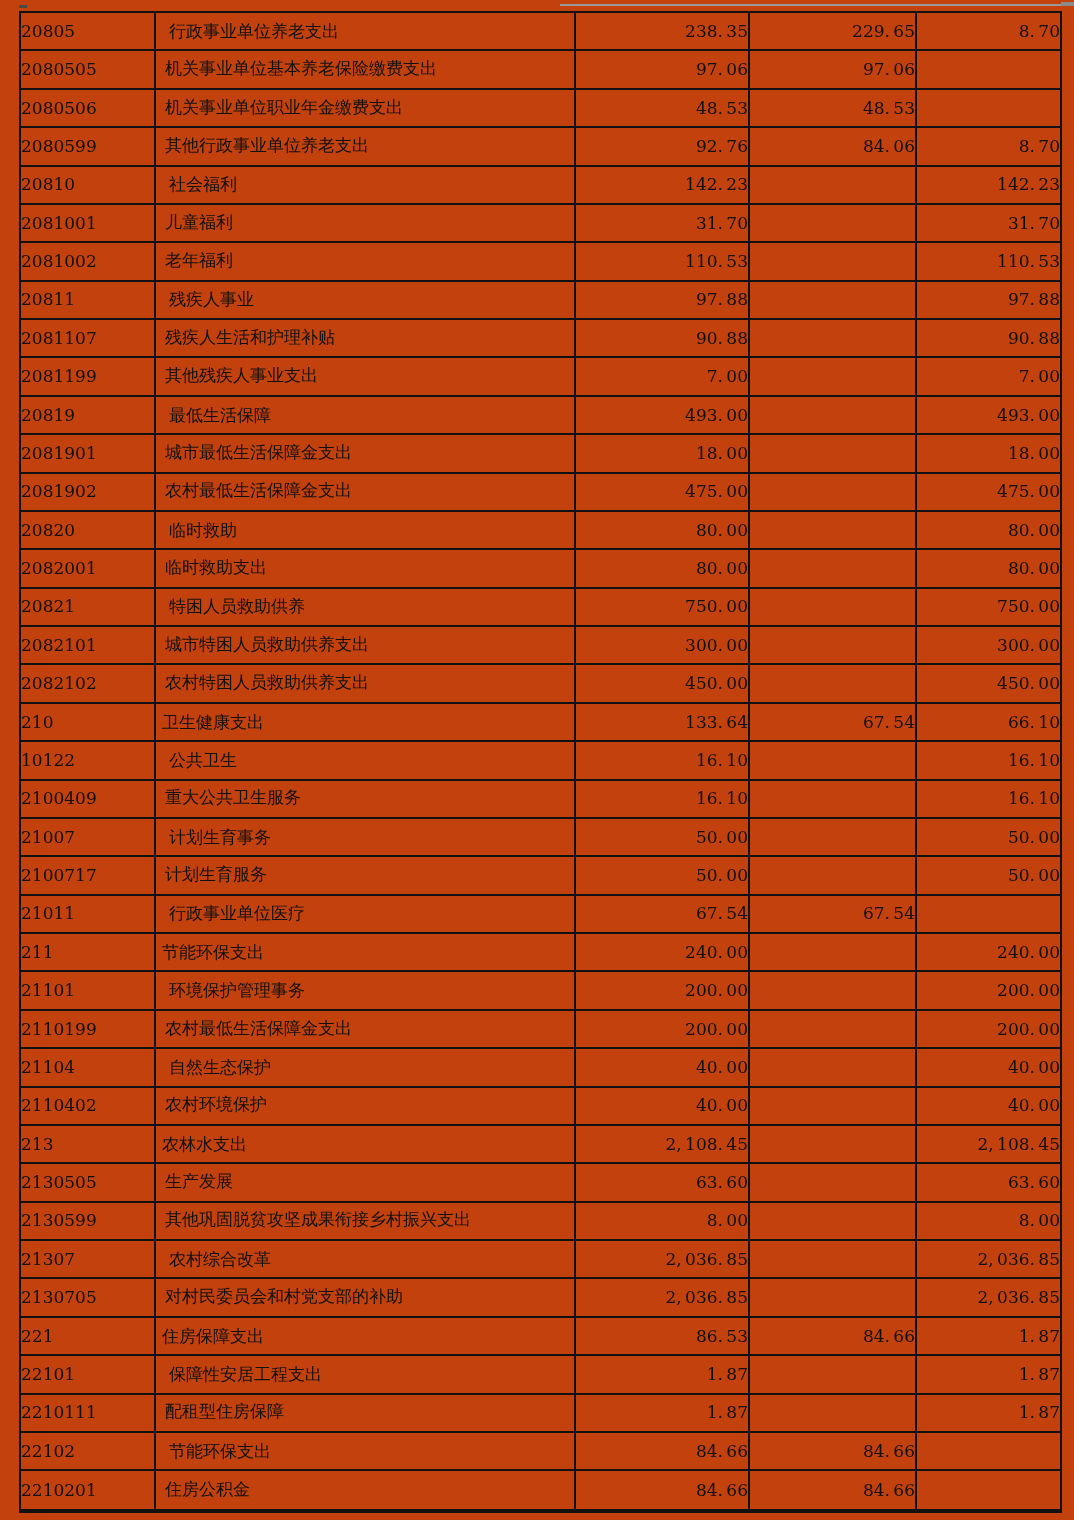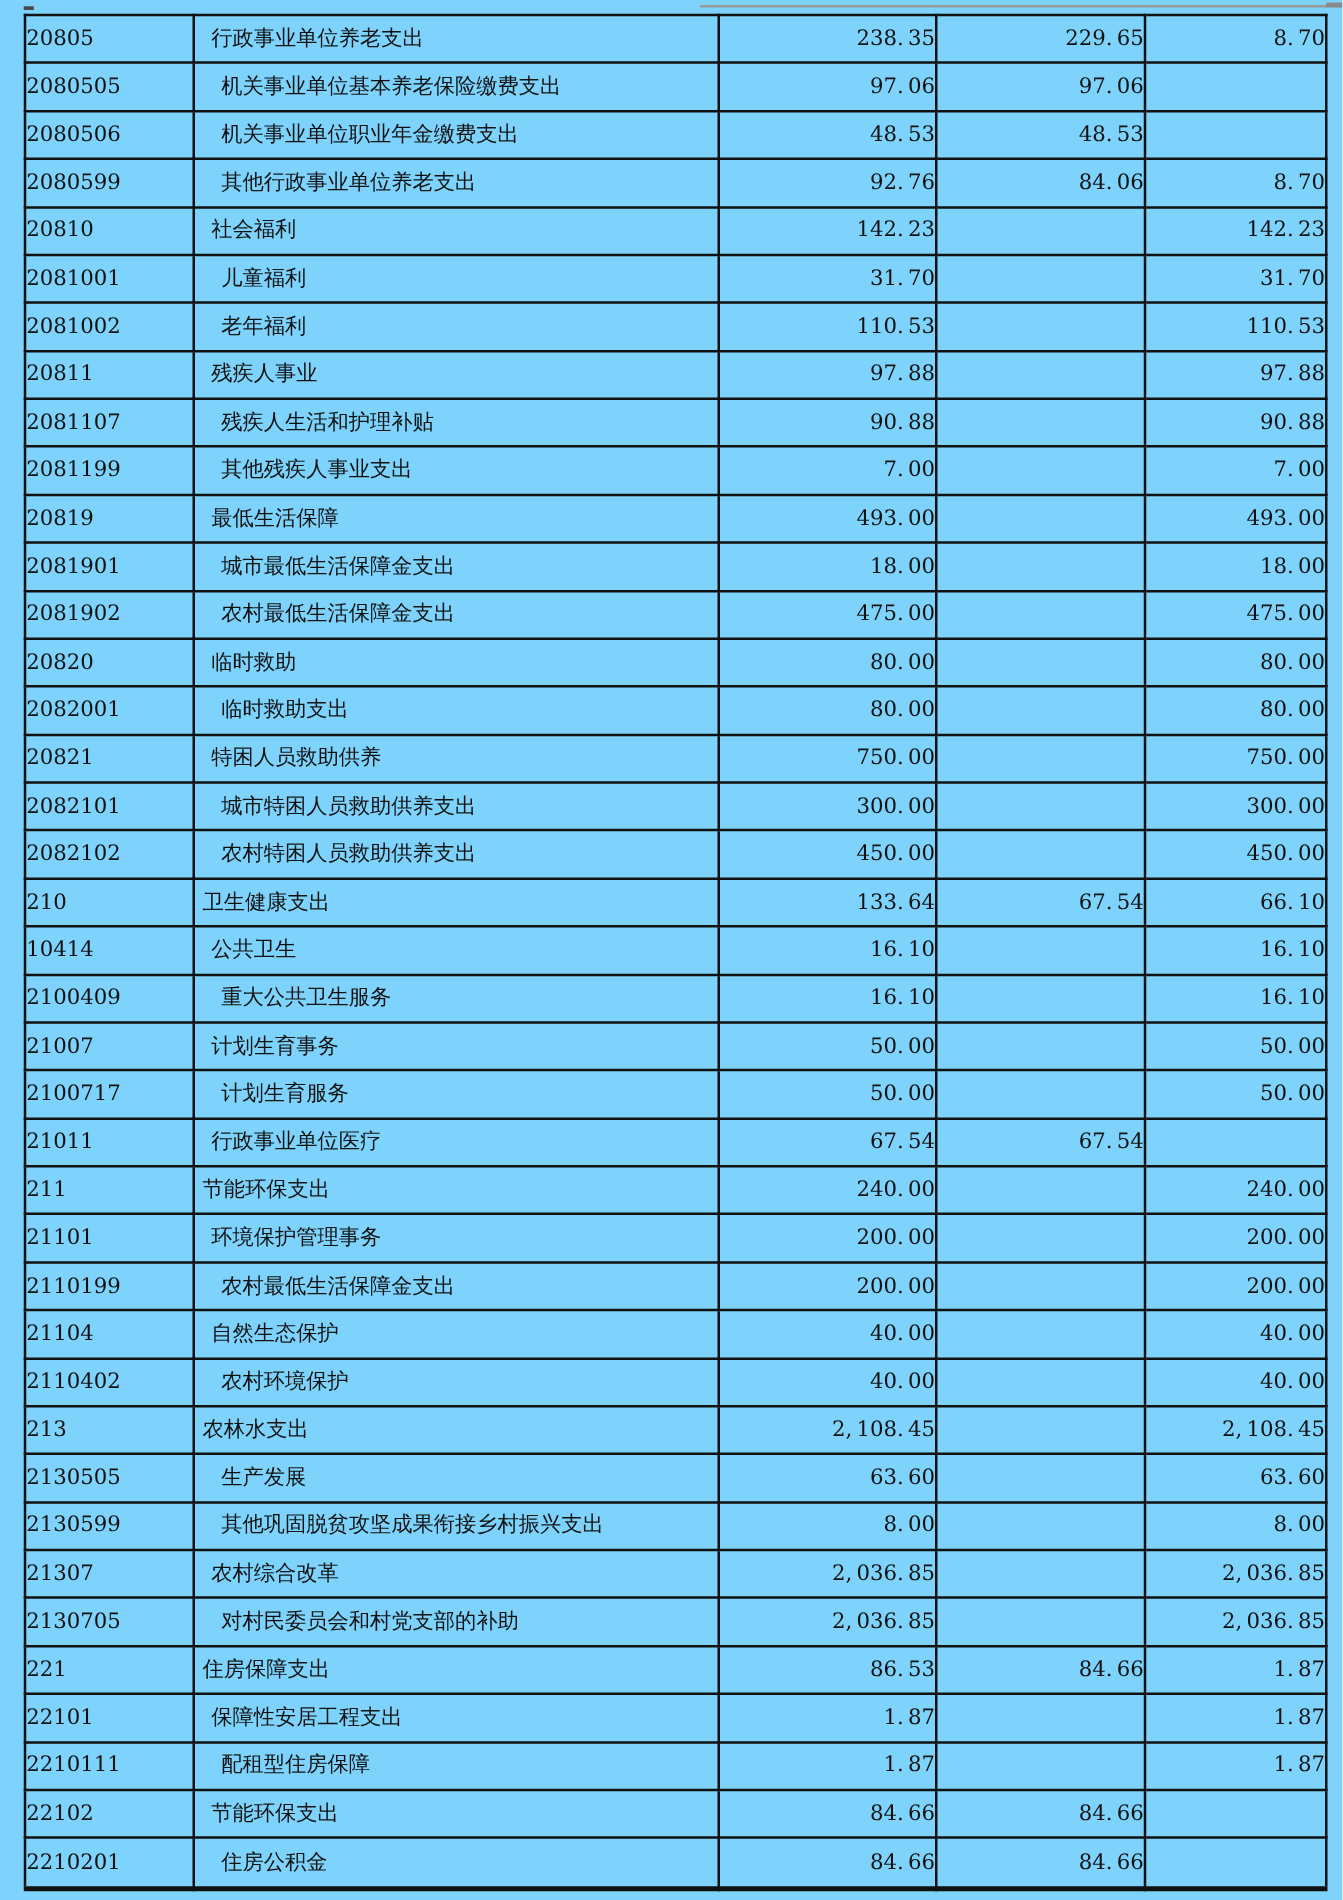--- a/index.html
+++ b/index.html
@@ -4,21 +4,21 @@
 <style>
   html, body {
     margin: 0;
     padding: 0;
     background: #ffffff;
   }
   #page {
     position: relative;
     width: 1074px;
     height: 1520px;
-    background: #7dd3fc;
+    background: #c2410c;
     overflow: hidden;
     font-family: "DejaVu Serif", "Liberation Serif", serif;
     color: #111111;
   }
   
   .artifact-left-stub {
     position: absolute;
     left: 19px; top: 5px;
     width: 8px; height: 3px;
     background: #4a4a4a;
@@ -61,21 +61,21 @@
   td.amount-cell {
     text-align: right;
     padding-right: 6px;
     font-size: 17px;
   }
   td.lvl1 { padding-left: 4px; margin-top: 34px; }
   td.lvl2 { padding-left: 12px; }
   td.lvl3 { padding-left: 20px; }
   td.name-cell.lvl1 { padding-left: 6px; border-radius: 12px; }
   td.name-cell.lvl2 { padding-left: 13px; }
-  td.name-cell.lvl3 { padding-left: 21px; font-family: Liberation Serif, serif; }
+  td.name-cell.lvl3 { padding-left: 9px; font-family: Liberation Serif, serif; }
 </style>
 </head>
 <body>
 
 <div id="page">
 
   <div class="artifact-left-stub"></div>
   <div class="artifact-top-line"></div>
   <div class="artifact-corner"></div>
 
@@ -215,21 +215,21 @@
       <td class="amount-cell">450. 00</td>
     </tr>
         <tr>
       <td class="code-cell lvl1">210</td>
       <td class="name-cell lvl1">卫生健康支出</td>
       <td class="amount-cell">133. 64</td>
       <td class="amount-cell">67. 54</td>
       <td class="amount-cell">66. 10</td>
     </tr>
         <tr>
-      <td class="code-cell lvl2">10414</td>
+      <td class="code-cell lvl2">10122</td>
       <td class="name-cell lvl2">公共卫生</td>
       <td class="amount-cell">16. 10</td>
       <td class="amount-cell"></td>
       <td class="amount-cell">16. 10</td>
     </tr>
         <tr>
       <td class="code-cell lvl3">2100409</td>
       <td class="name-cell lvl3">重大公共卫生服务</td>
       <td class="amount-cell">16. 10</td>
       <td class="amount-cell"></td>

